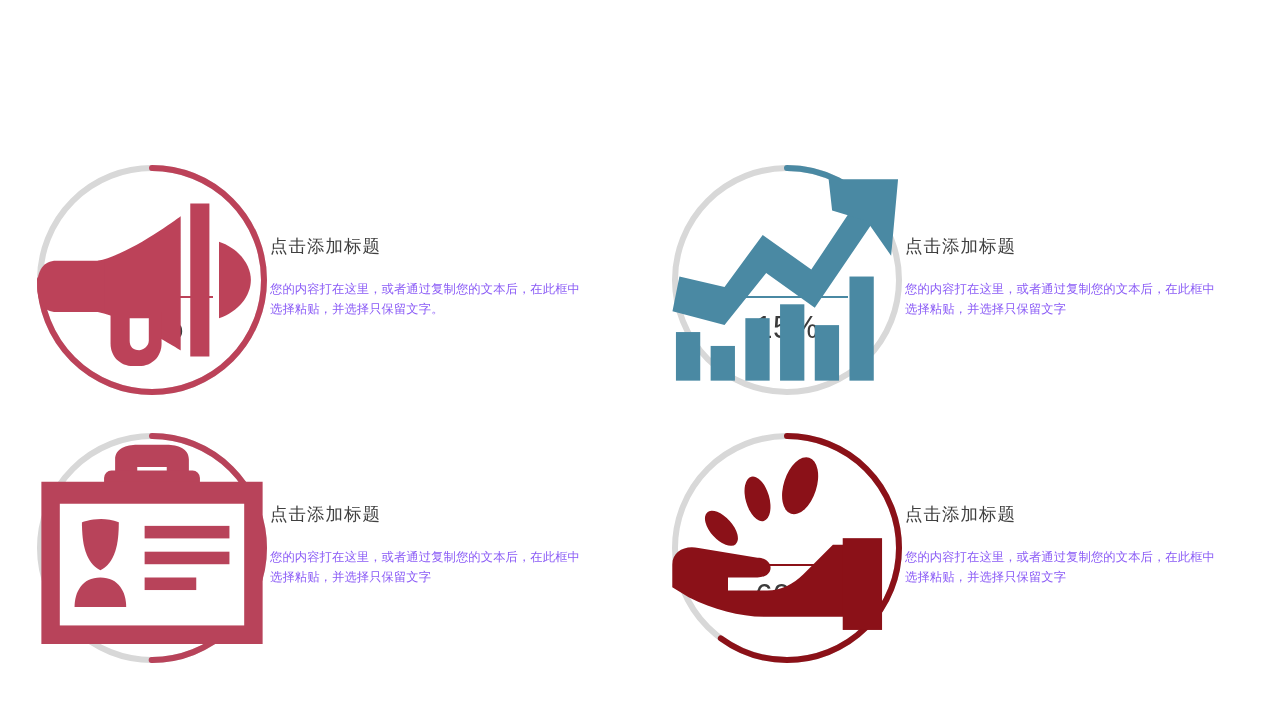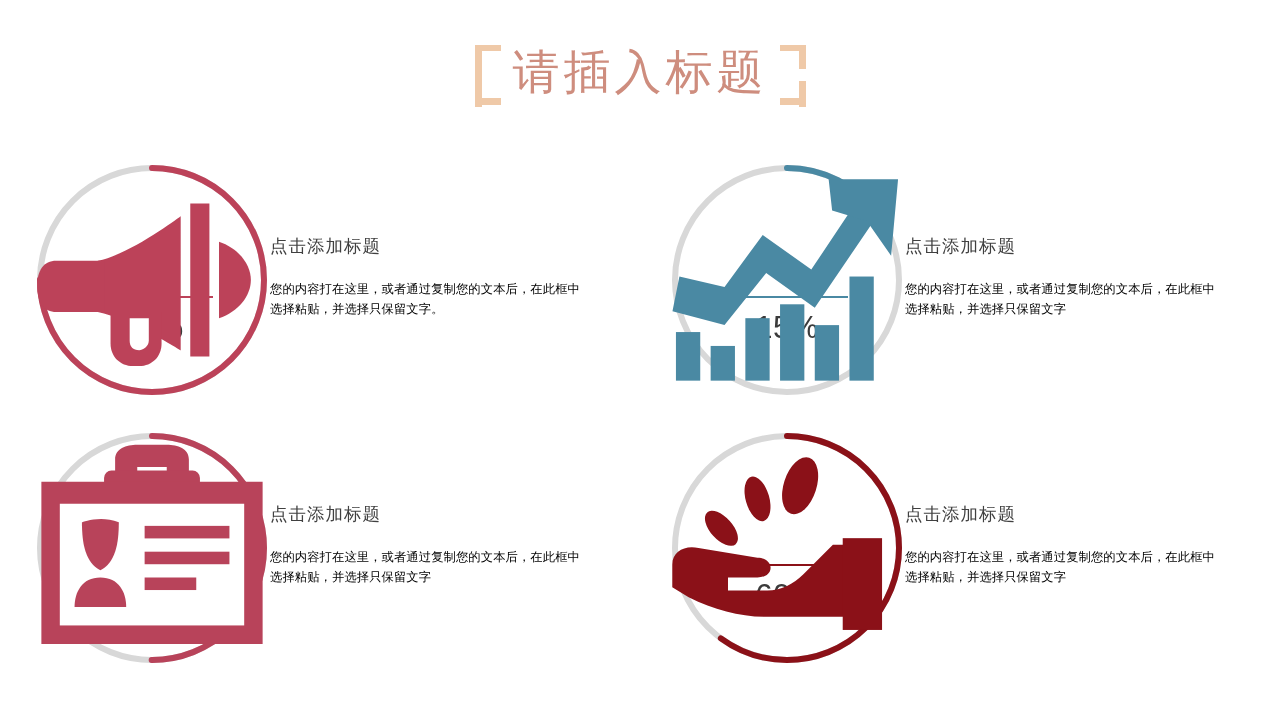--- a/index.html
+++ b/index.html
@@ -130,42 +130,30 @@
     font-size: 17.5px;
     color: #404040;
     font-weight: 400;
     letter-spacing: 1px;
     margin-bottom: 22px;
     white-space: nowrap;
   }
 
   .item-body {
     font-size: 12.3px;
-    color: #000000;
+    color: #8b5cf6;
     line-height: 1.62;
     letter-spacing: 0.1px;
   }
 </style>
 </head>
 <body>
 
 <div id="slide" style="background: rgb(255, 255, 255);">
 
-  <div id="title-block">
-    <div class="title-frame">
-      <span class="brk brk-l-v" style="background: rgb(239, 201, 168);"></span>
-      <span class="brk brk-l-t" style="background: rgb(239, 201, 168);"></span>
-      <span class="brk brk-l-b" style="background: rgb(239, 201, 168);"></span>
-      <span class="brk brk-r-v1" style="background: rgb(239, 201, 168);"></span>
-      <span class="brk brk-r-v2" style="background: rgb(239, 201, 168);"></span>
-      <span class="brk brk-r-t" style="background: rgb(239, 201, 168);"></span>
-      <span class="brk brk-r-b" style="background: rgb(239, 201, 168);"></span>
-      <div class="title-text" style="color: rgb(206, 141, 126);">请插入标题</div>
-    </div>
-  </div>
 
   <div class="item" id="item-0">
     <div class="ring-wrap">
       <svg viewBox="0 0 236 236">
         <circle class="ring-track" cx="118" cy="118" r="112" fill="none" stroke-width="6" stroke="#D8D8D8"></circle>
         <circle class="ring-prog" cx="118" cy="118" r="112" fill="none" stroke-width="6" stroke-linecap="round" transform="rotate(-90 118 118)" stroke="#BC4259" stroke-dasharray="527.7875658030853 703.7167544041137"></circle>
       </svg>
       <div class="ring-inner">
         <div class="icon-holder">
           <svg width="74" height="56" viewBox="0 0 74 56">

